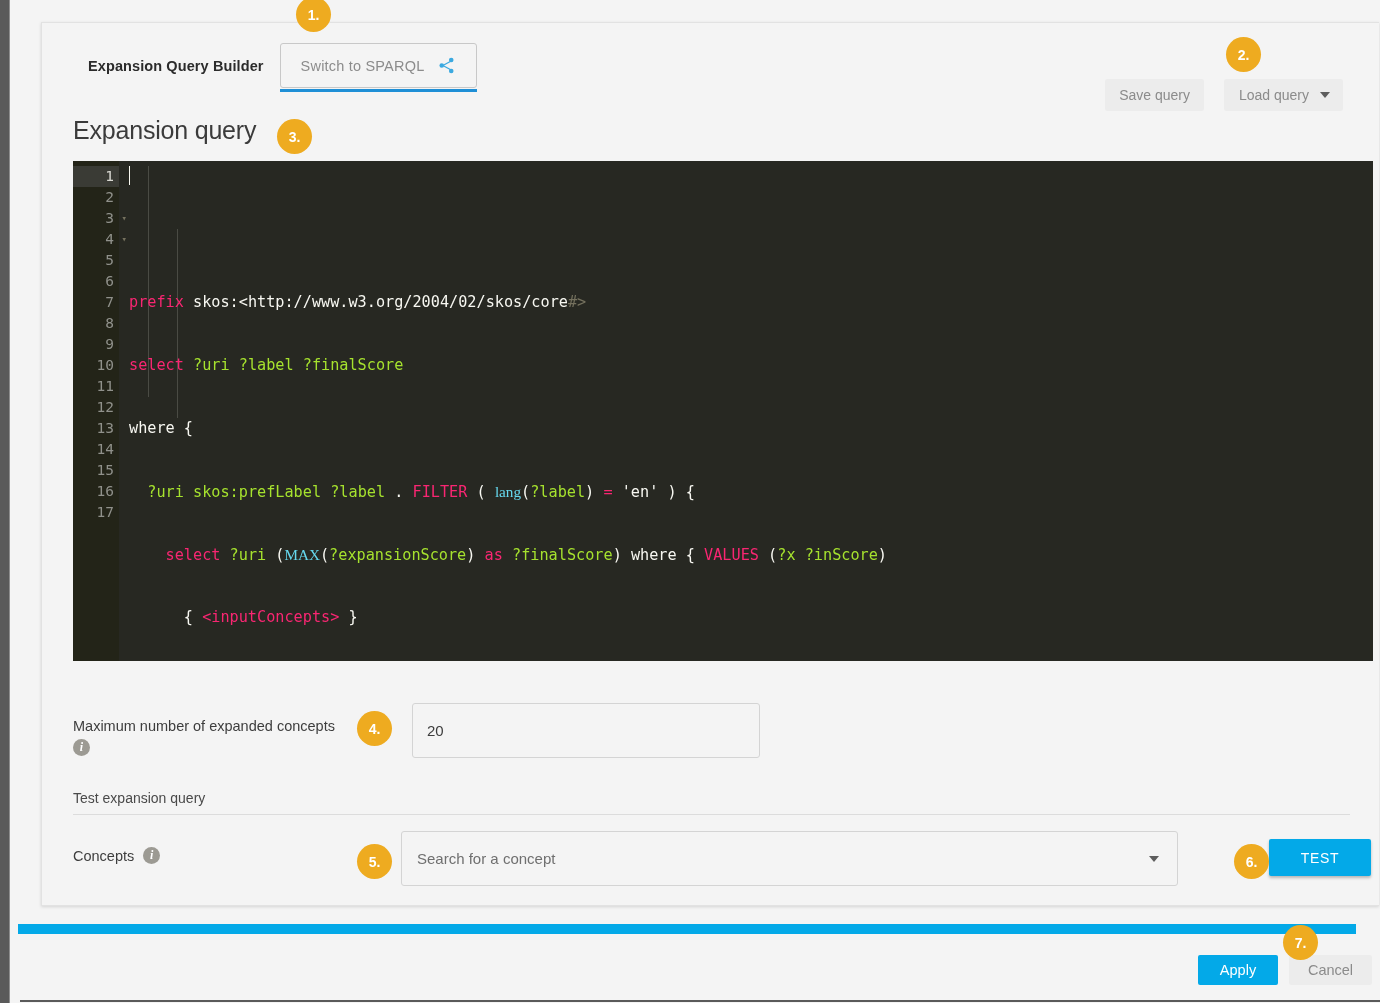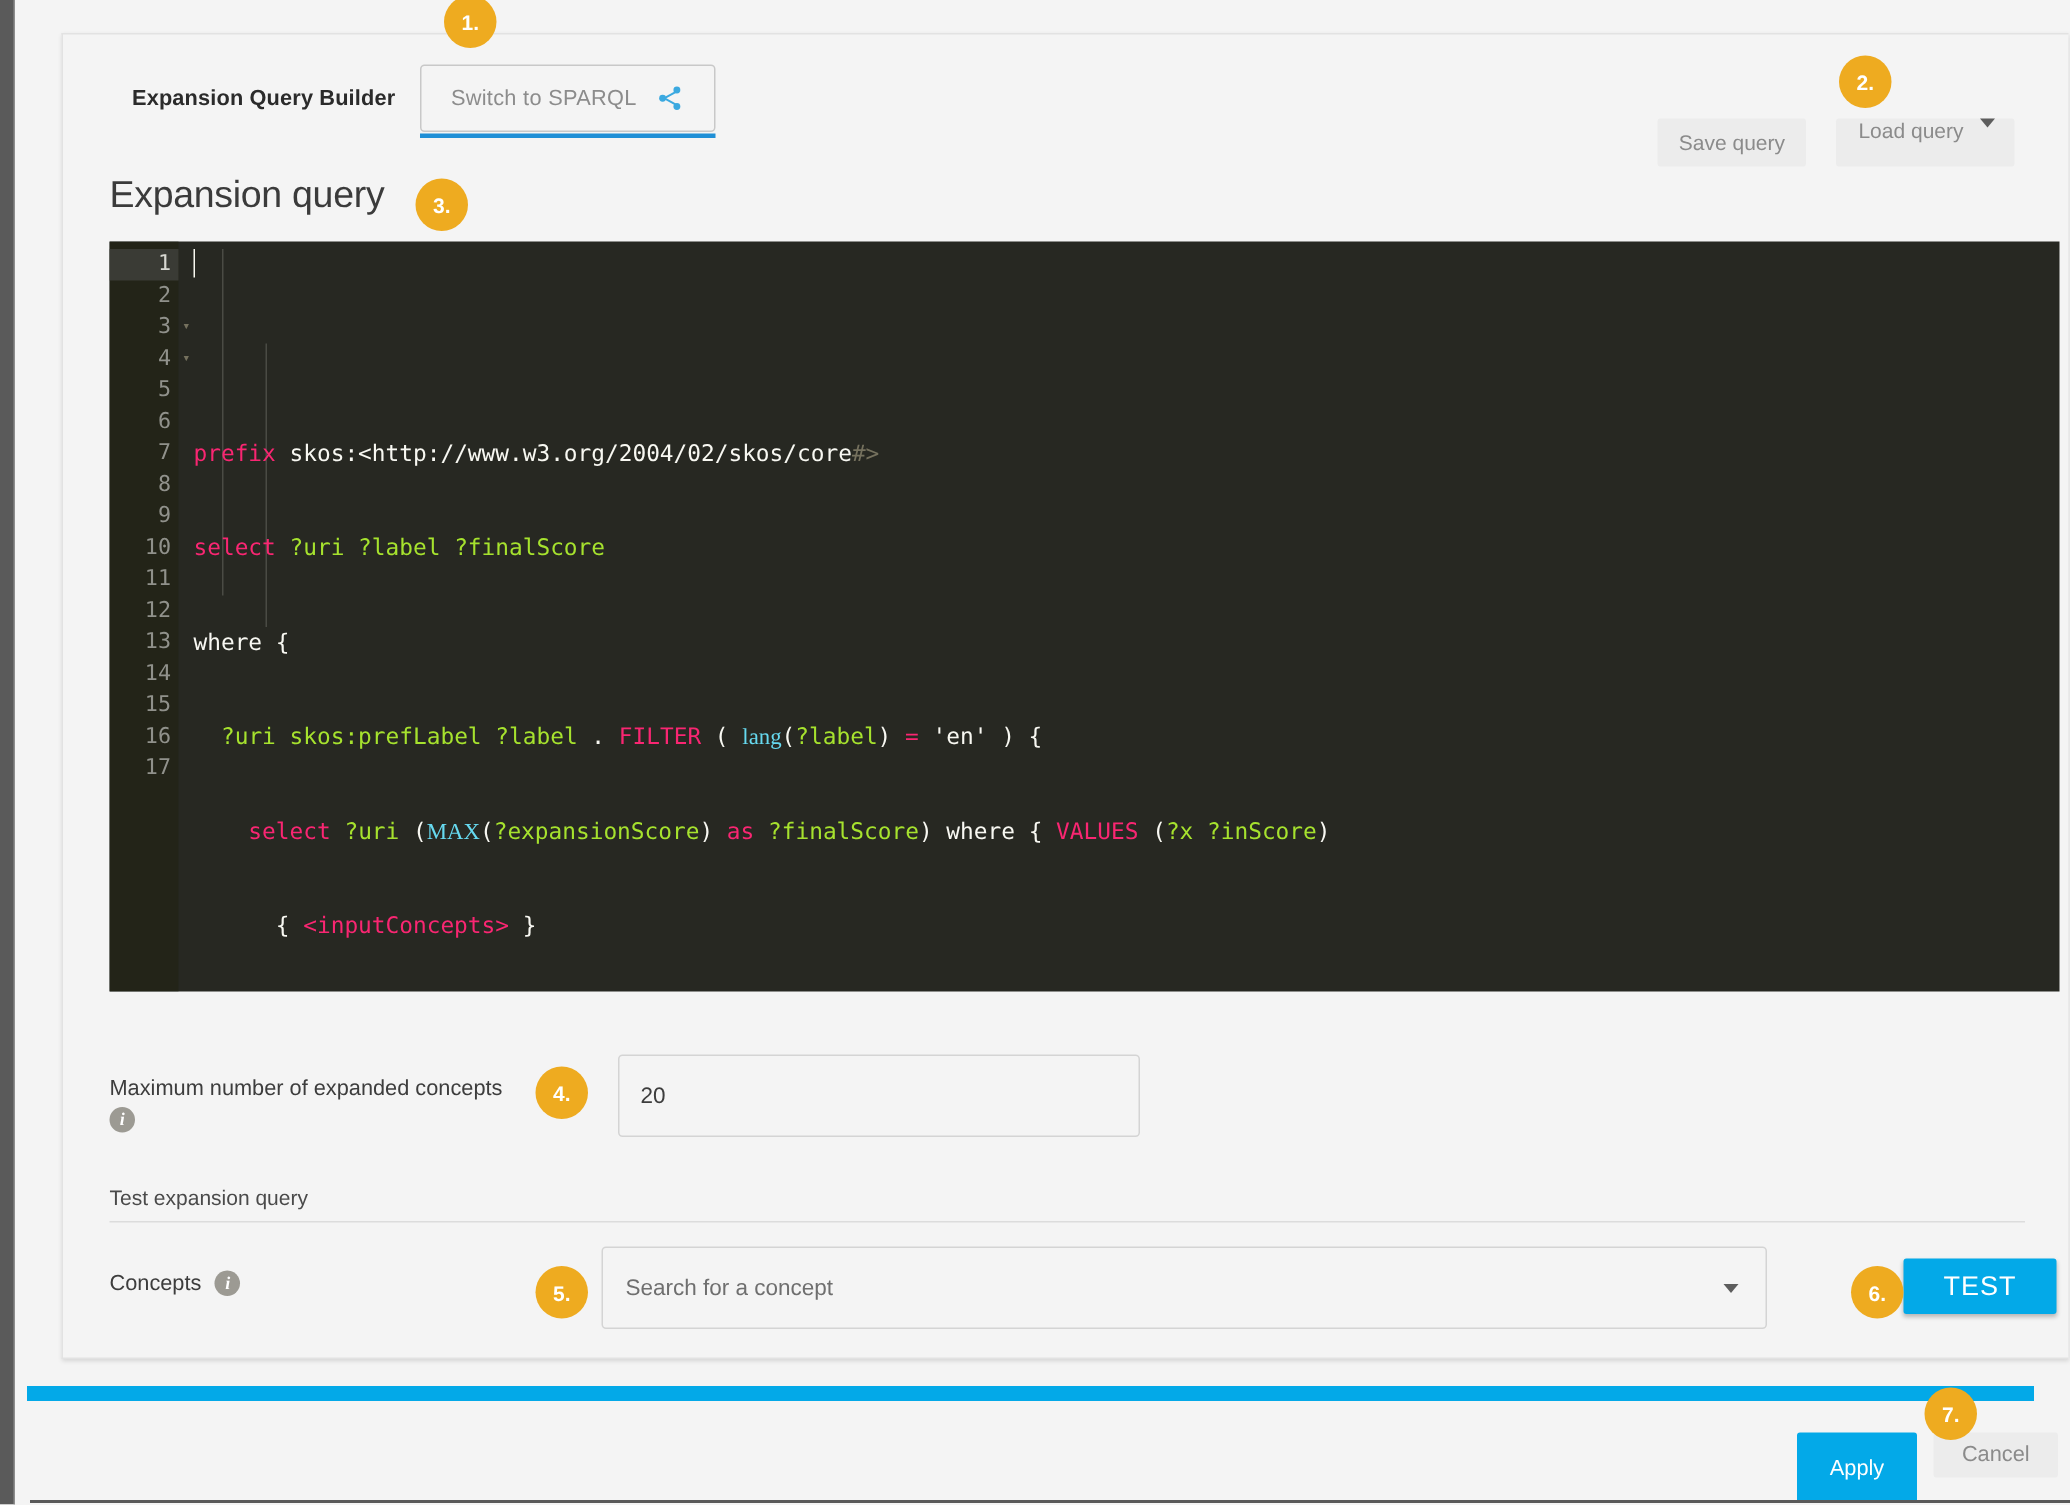--- a/index.html
+++ b/index.html
@@ -106,21 +106,21 @@
     color: #8b8b8b;
     font-family: "Liberation Sans", sans-serif;
     font-size: 14px;
     cursor: pointer;
     padding: 0 14px;
   }
   .save-btn { right: 175px; }
   .load-btn {
     right: 36px;
     display: flex;
-    align-items: flex-start;
+    align-items: center;
     gap: 11px;
     padding: 0 13px 0 15px;
   }
   .caret-dn {
     width: 0; height: 0;
     border-left: 5px solid transparent;
     border-right: 5px solid transparent;
     border-top: 6px solid #5d5d5d;
   }
 
@@ -302,42 +302,42 @@
     position: absolute;
     left: 1227px;
     top: 816px;
     width: 102px;
     height: 37px;
     background: #03a9e8;
     color: #fff;
     border: none;
     border-radius: 2px;
     font-family: "Liberation Sans", sans-serif;
-    font-size: 18px;
+    font-size: 14px;
     letter-spacing: .7px;
     cursor: pointer;
     box-shadow: 0 2px 3px rgba(0,0,0,.25);
     text-align: center;
   }
 
   
   .progress-bar {
     position: absolute;
     left: 8px;
     top: 924px;
     width: 1338px;
     height: 10px;
     background: #03a9e8;
   }
   .apply-btn {
     position: absolute;
     left: 1188px;
     top: 955px;
     width: 80px;
-    height: 47px;
+    height: 30px;
     background: #03a9e8;
     color: #fff;
     border: none;
     border-radius: 2px;
     font-family: "Liberation Sans", sans-serif;
     font-size: 14.5px;
     cursor: pointer;
   }
   .cancel-btn {
     position: absolute;

